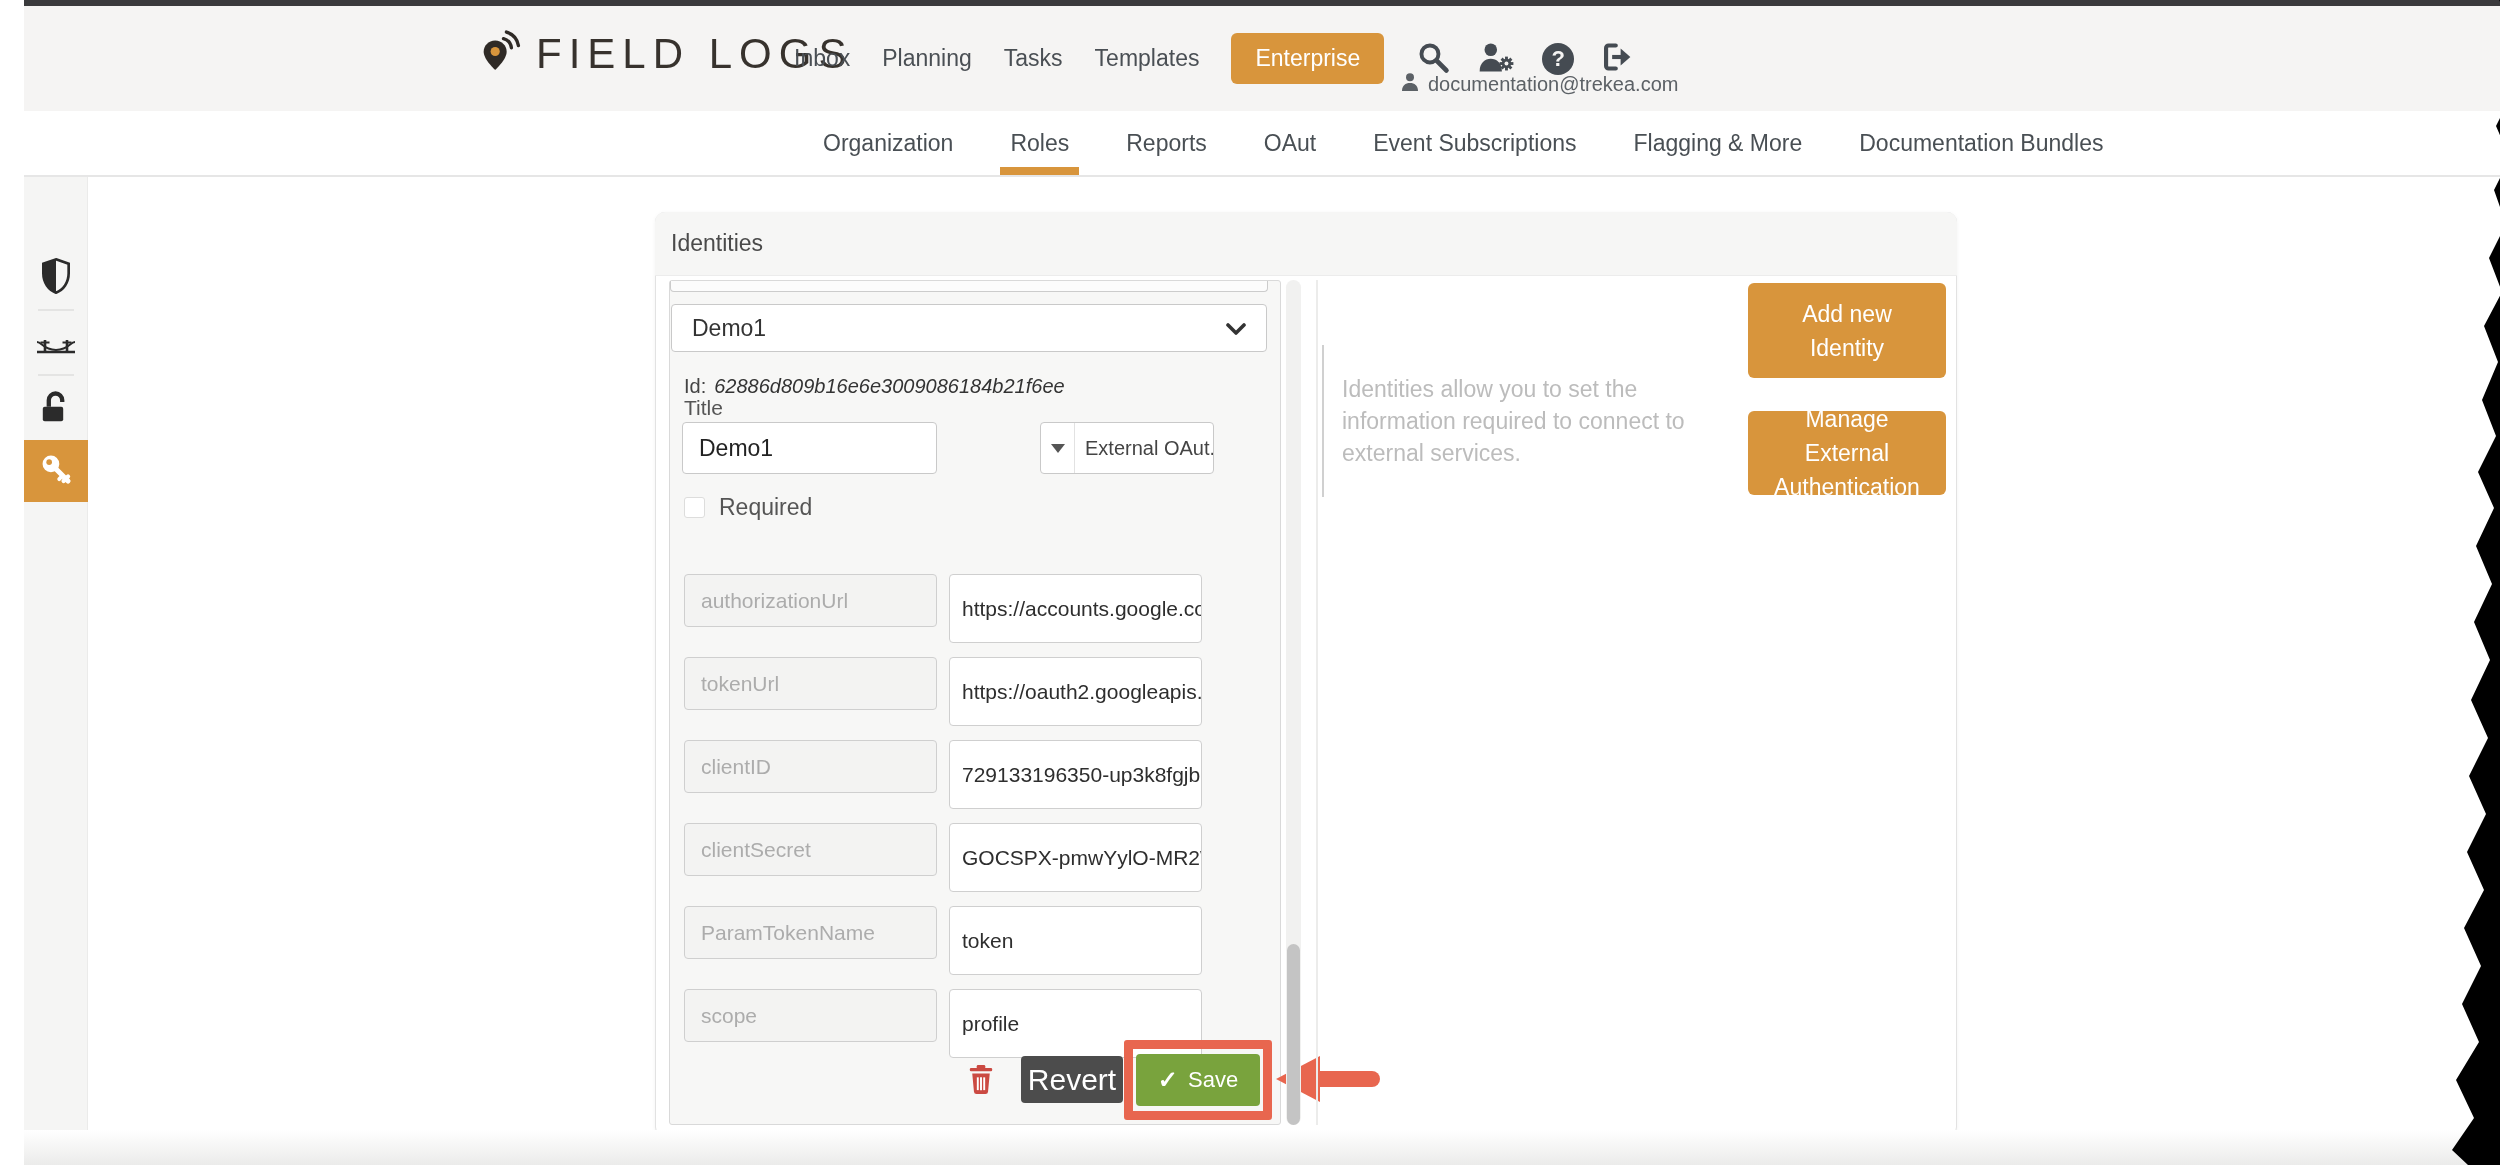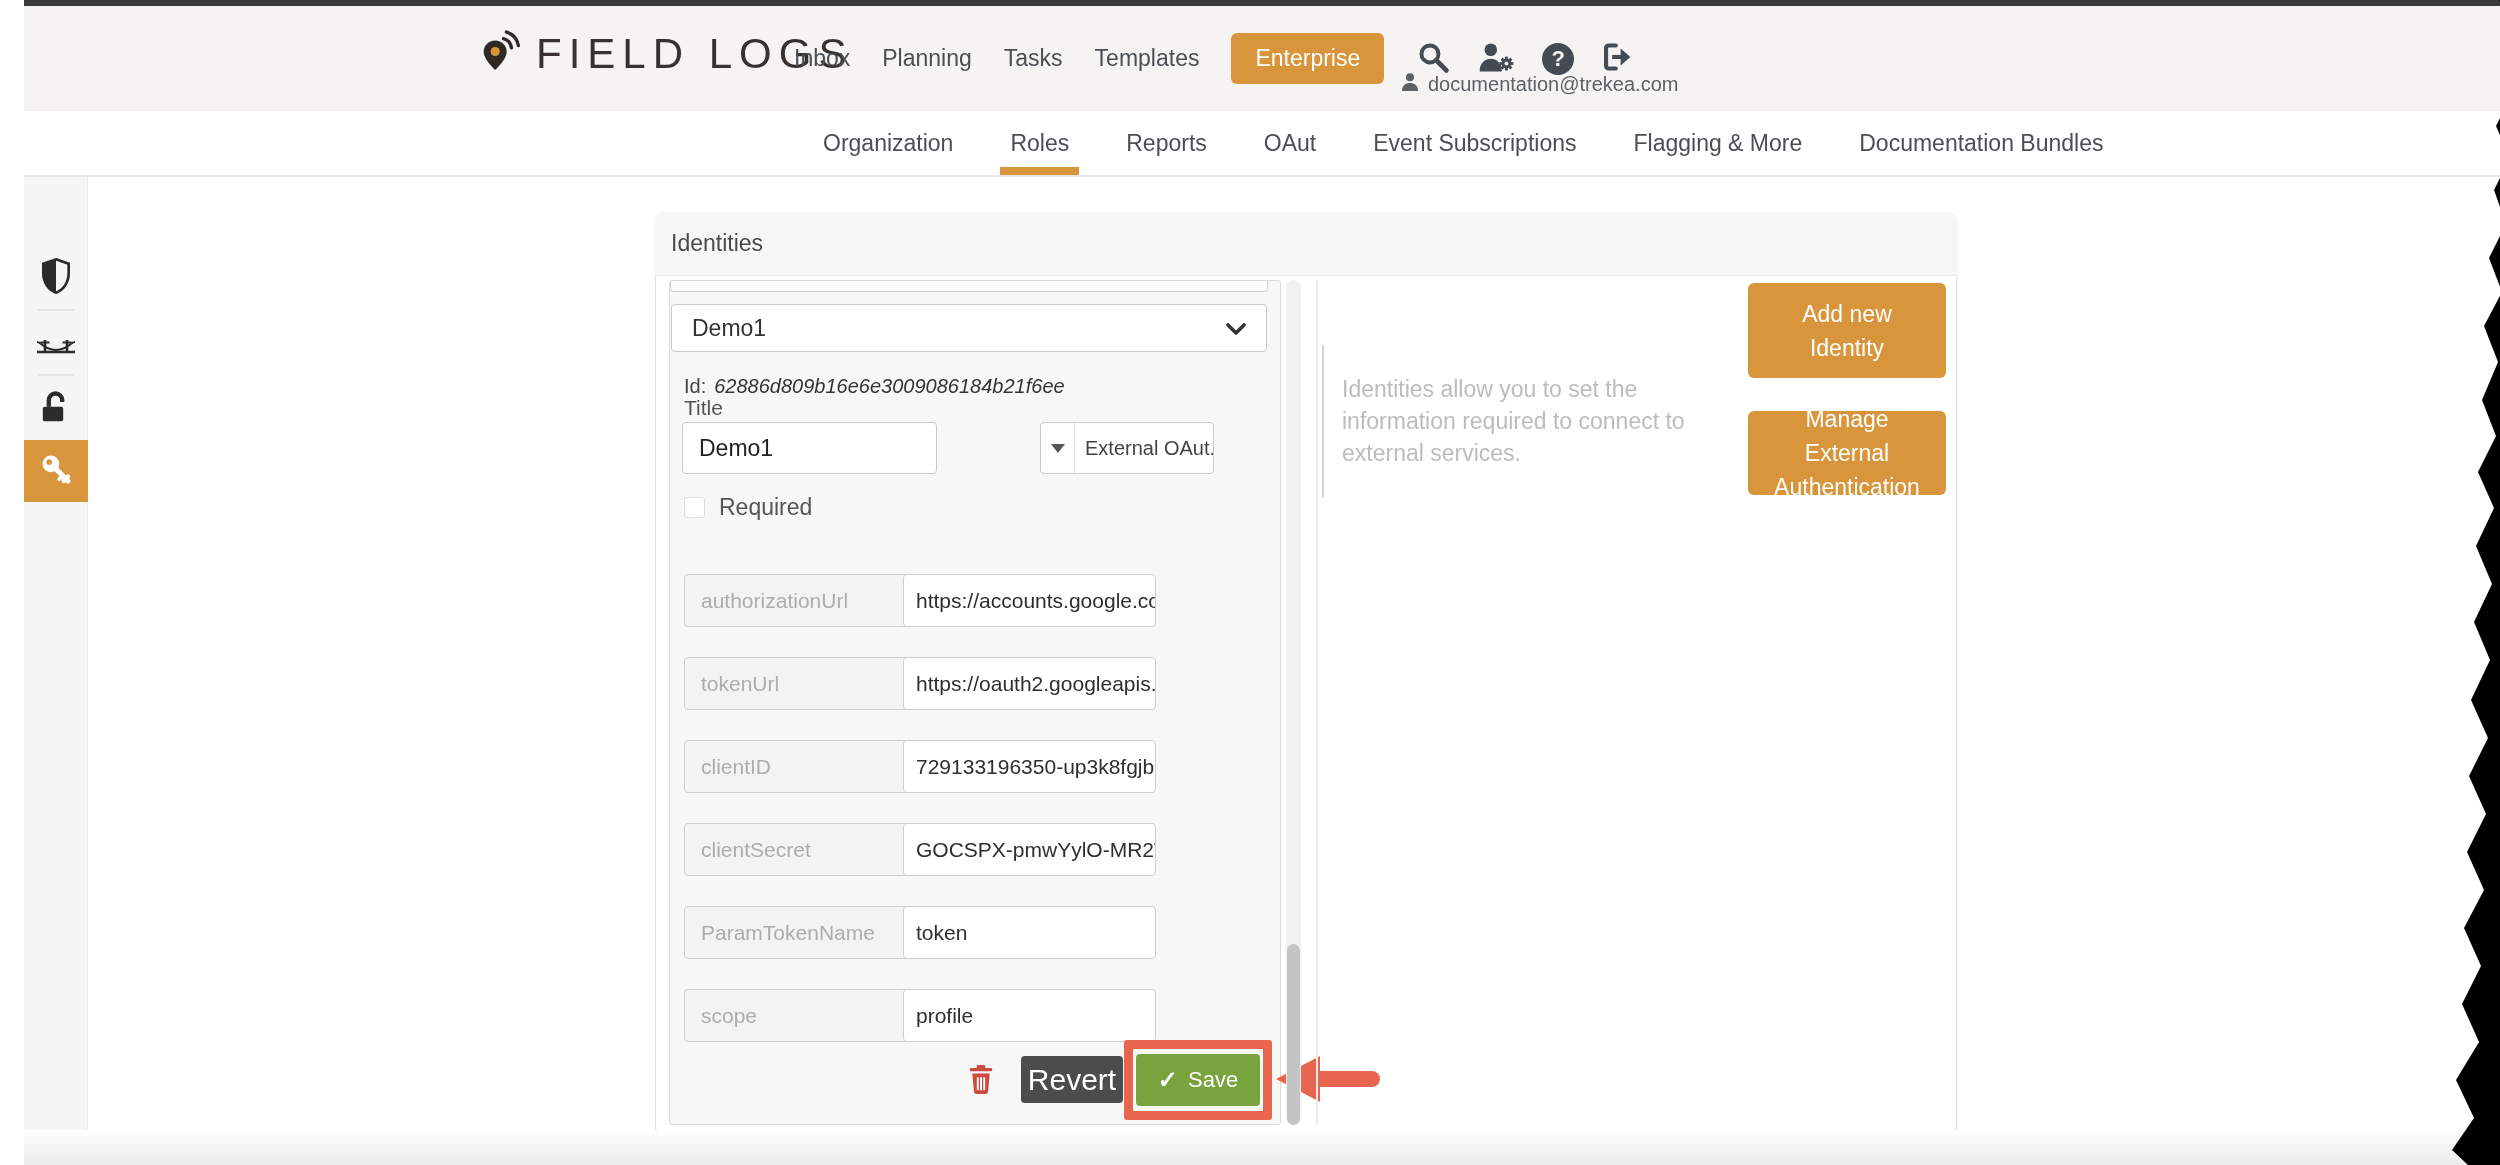--- a/index.html
+++ b/index.html
@@ -61,21 +61,21 @@
     border-radius:4px; display:flex; align-items:center; overflow:hidden; }
   .type-caret-cell { width:36px; height:100%; display:flex; align-items:center; justify-content:center; border-right:1px solid #e2e2e2; }
   .caret-down { width:0; height:0; border-left:7px solid transparent; border-right:7px solid transparent; border-top:9px solid #555; }
   .type-text { font-size:20px; color:#444; padding-left:10px; white-space:nowrap; overflow:hidden; }
   .required-row { left:660px; top:494px; display:flex; align-items:center; gap:14px; }
   .checkbox { width:21px; height:21px; background:#ffffff; border:1px solid #dddddc; border-radius:3px; }
   .required-text { font-size:23px; color:#555; }
 
   .field-ph { position:absolute; left:660px; width:253px; height:53px; background:#f3f3f2; border:1px solid #cfcfcf;
     border-radius:4px; display:flex; align-items:center; padding:0 16px; font-size:21px; color:#acacac; white-space:nowrap; overflow:hidden; }
-  .field-val { position:absolute; left:879px; width:253px; height:53px; background:#ffffff; border:1px solid #cfcfcf;
+  .field-val { position:absolute; left:925px; width:253px; height:69px; background:#ffffff; border:1px solid #cfcfcf;
     border-radius:4px; display:flex; align-items:center; padding:0 12px; font-size:21px; color:#2e2e2e; white-space:nowrap; overflow:hidden; }
 
   .btn-revert { left:997px; top:1056px; width:102px; height:47px; background:var(--dark-btn,#4c4c4c); color:#fff;
     border-radius:4px; display:flex; align-items:center; justify-content:center; font-size:30px; }
   .highlight-box { left:1100px; top:1040px; width:148px; height:80px; border:9px solid var(--highlight-red,#e8664f); border-radius:3px; }
   .btn-save { left:1112px; top:1054px; width:124px; height:52px; background:var(--save-green,#79a33d); color:#fff;
     border-radius:4px; display:flex; align-items:center; justify-content:center; gap:10px; font-size:22px; }
   .save-check { font-size:24px; font-weight:bold; }
   .trash-wrap { left:943px; top:1064px; width:28px; height:32px; color:var(--trash-red,#cb4a42); }
   .pointer-arrow-head { left:1252px; top:1056px; width:0; height:0;

